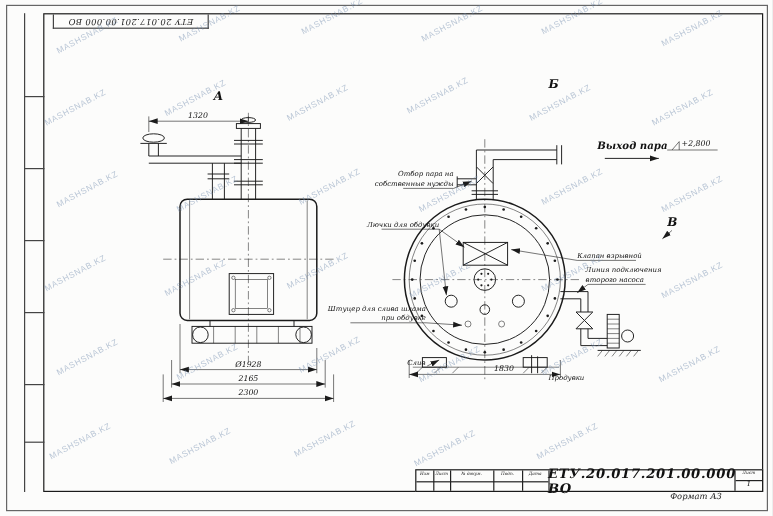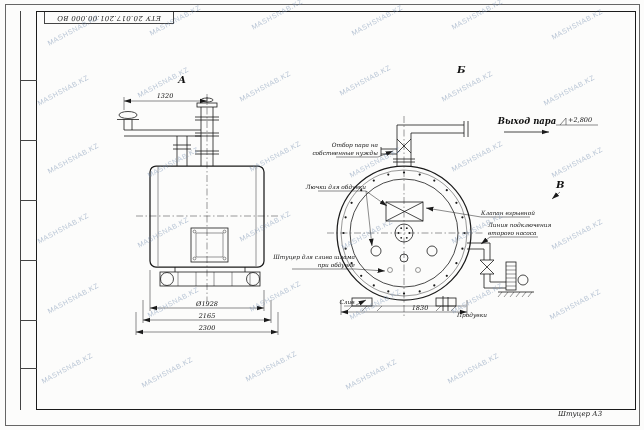--- a/index.html
+++ b/index.html
@@ -343,15 +343,33 @@
   <span class="wm" style="left:250px;top:306px">MASHSNAB.KZ</span>
   <span class="wm" style="left:350px;top:314px">MASHSNAB.KZ</span>
   <span class="wm" style="left:452px;top:308px">MASHSNAB.KZ</span>
   <span class="wm" style="left:550px;top:314px">MASHSNAB.KZ</span>
   <span class="wm" style="left:42px;top:378px">MASHSNAB.KZ</span>
   <span class="wm" style="left:142px;top:382px">MASHSNAB.KZ</span>
   <span class="wm" style="left:246px;top:376px">MASHSNAB.KZ</span>
   <span class="wm" style="left:346px;top:384px">MASHSNAB.KZ</span>
   <span class="wm" style="left:448px;top:378px">MASHSNAB.KZ</span>
 
-
-  <div class="fmt">Штуцер А3</div>
+  <div class="tblock">
+    <div class="tb-v" style="left:14px"></div>
+    <div class="tb-v" style="left:28px"></div>
+    <div class="tb-v" style="left:64px"></div>
+    <div class="tb-v" style="left:88px"></div>
+    <div class="tb-v" style="left:110px"></div>
+    <div class="tb-v" style="right:22px"></div>
+    <div class="tb-h" style="left:0;width:110px;top:50%"></div>
+    <div class="tb-h" style="right:0;width:22px;top:45%"></div>
+    <div class="tb-lab" style="left:0;width:14px">Изм</div>
+    <div class="tb-lab" style="left:14px;width:14px">Лист</div>
+    <div class="tb-lab" style="left:28px;width:36px">№ докум.</div>
+    <div class="tb-lab" style="left:64px;width:24px">Подп.</div>
+    <div class="tb-lab" style="left:88px;width:22px">Дата</div>
+    <div class="tb-doc">ЕТУ.20.017.201.00.000  ВО</div>
+    <div class="tb-sl">Лист</div>
+    <div class="tb-sv">1</div>
+  </div>
+
+  <div class="fmt">Формат А3</div>
 </div>
 
 </body></html>

